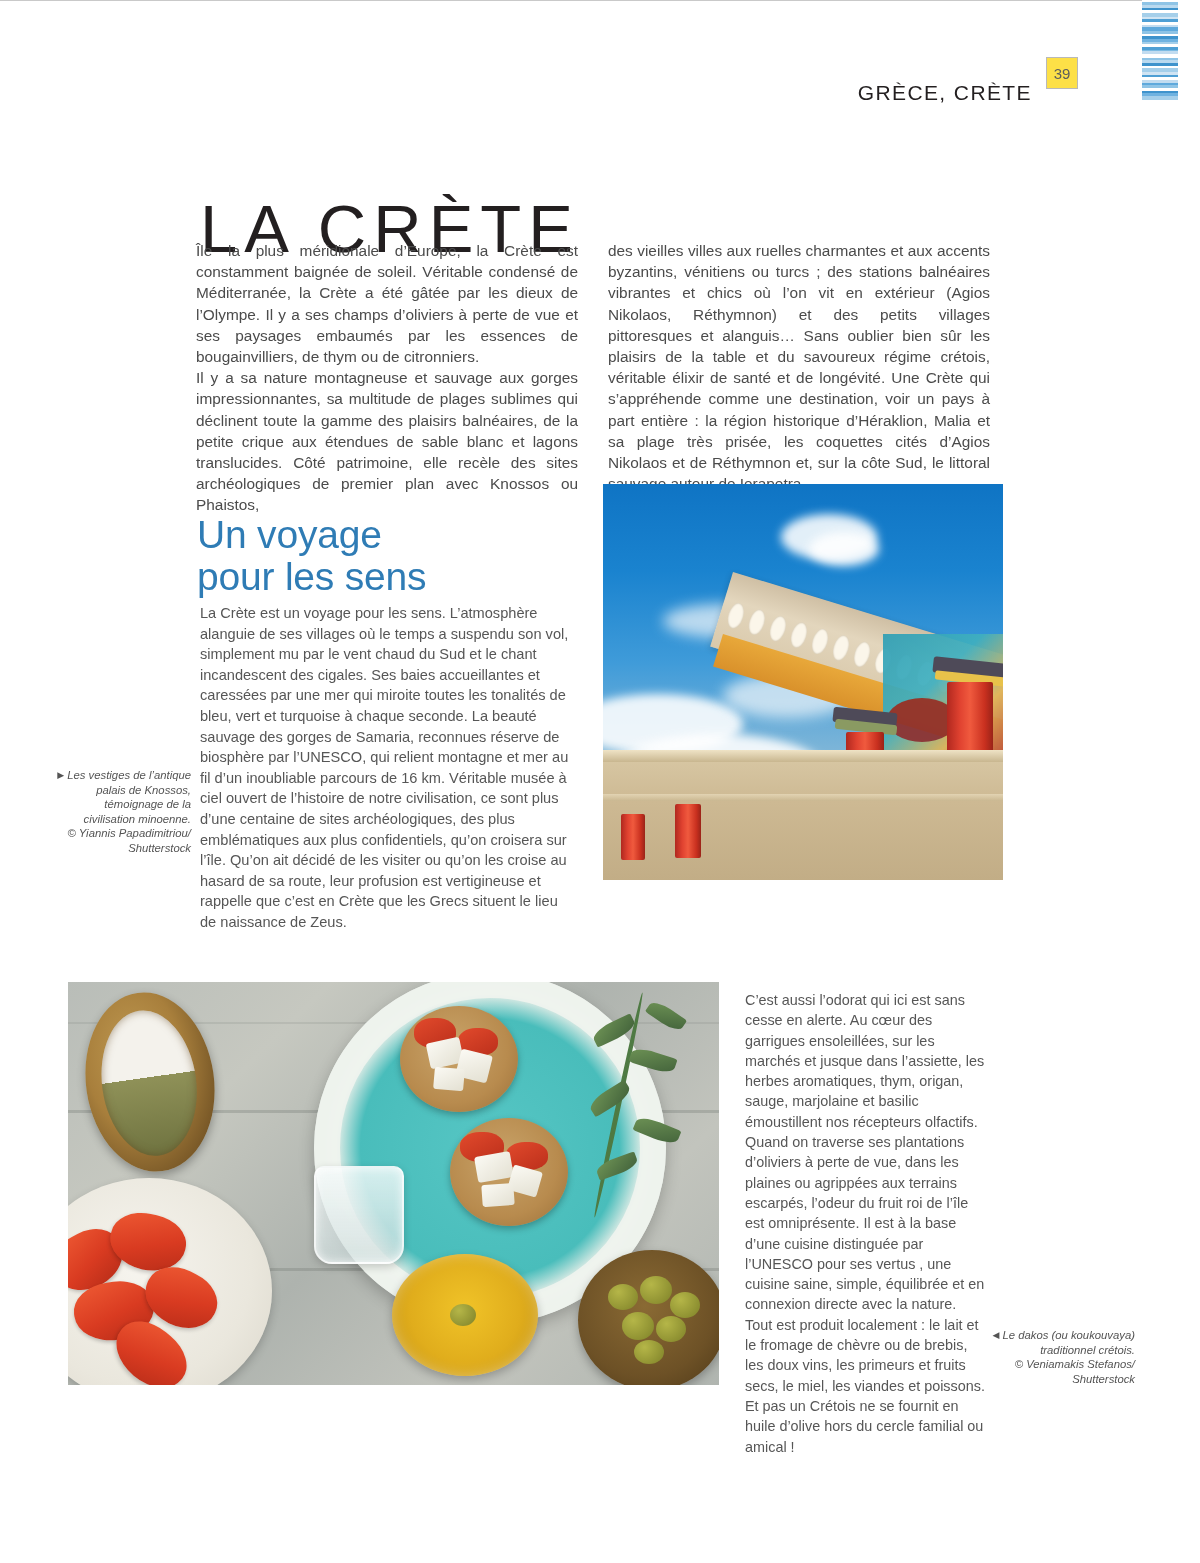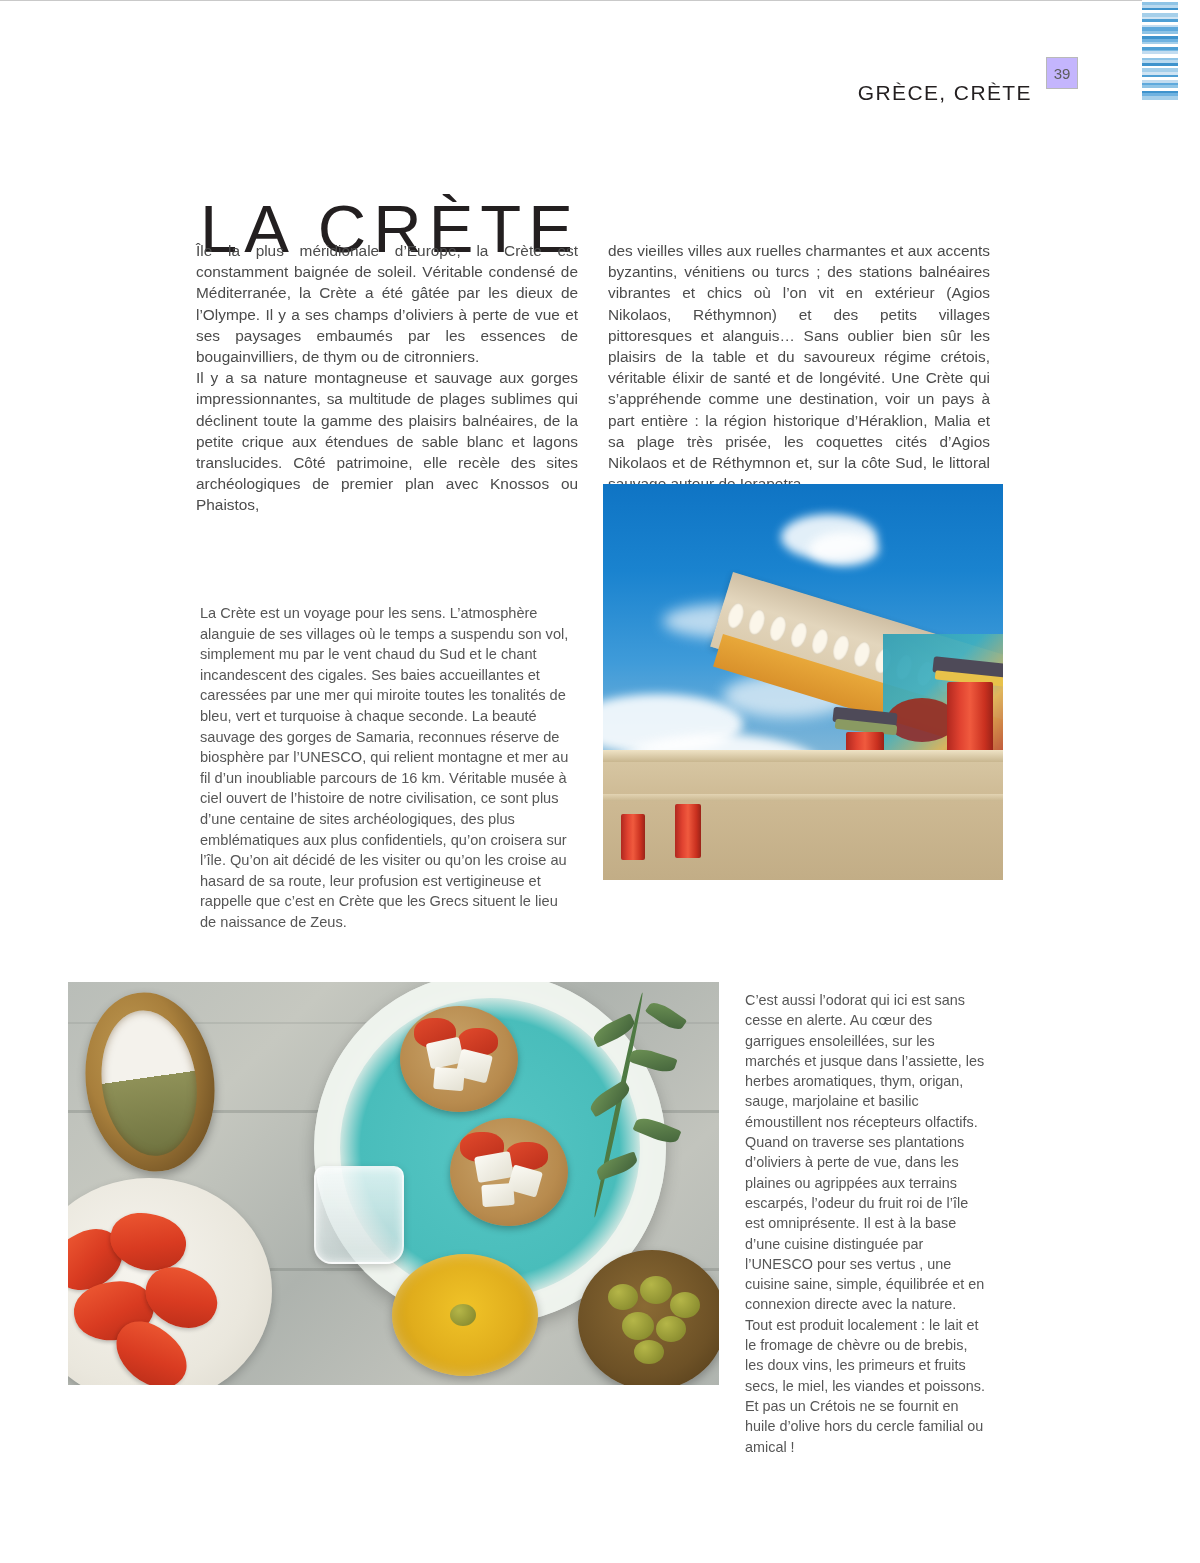--- a/index.html
+++ b/index.html
@@ -23,21 +23,21 @@
   }
   .running-head-text{
     font-family:"Liberation Sans", sans-serif;
     font-size:21px;letter-spacing:1.4px;color:#231f20;
     font-weight:400;
     margin-top:40px;
   }
   .folio{
     width:30px;height:30px;border:1px solid #b9b9b9;
     display:flex;align-items:center;justify-content:center;
-    font-size:15px;color:#5d5d5d;background:#c4b5fd;
+    font-size:15px;color:#5d5d5d;background:#fde047;
   }
   .barcode{
     position:absolute;right:22px;top:0;width:36px;height:100px;
     display:flex;flex-direction:column;justify-content:flex-start;
     background:#ffffff;
   }
   .barcode i{display:block;width:100%;}
 
   
   .title{
@@ -274,25 +274,35 @@
   <div class="intro">
     <div class="col">
       <p>Île la plus méridionale d’Europe, la Crète est constamment baignée de soleil. Véritable condensé de Méditerranée, la Crète a été gâtée par les dieux de l’Olympe. Il y a ses champs d’oliviers à perte de vue et ses paysages embaumés par les essences de bougainvilliers, de thym ou de citronniers.</p>
       <p>Il y a sa nature montagneuse et sauvage aux gorges impressionnantes, sa multitude de plages sublimes qui déclinent toute la gamme des plaisirs balnéaires, de la petite crique aux étendues de sable blanc et lagons translucides. Côté patrimoine, elle recèle des sites archéologiques de premier plan avec Knossos ou Phaistos,</p>
     </div>
     <div class="col">
       <p>des vieilles villes aux ruelles charmantes et aux accents byzantins, vénitiens ou turcs ; des stations balnéaires vibrantes et chics où l’on vit en extérieur (Agios Nikolaos, Réthymnon) et des petits villages pittoresques et alanguis…  Sans oublier bien sûr les plaisirs de la table et du savoureux régime crétois, véritable élixir de santé et de longévité. Une Crète qui s’appréhende comme une destination, voir un pays à part entière : la région historique d’Héraklion, Malia et sa plage très prisée, les coquettes cités d’Agios Nikolaos et de Réthymnon et, sur la côte Sud, le littoral sauvage autour de Ierapetra.</p>
     </div>
   </div>
 
+  <h2 class="sec-head" id="heading-voyage">
+    <span>Un voyage</span><br>
+    <span>pour les sens</span>
+  </h2>
 
   <div class="body-narrow">
     <p>La Crète est un voyage pour les sens. L’atmosphère alanguie de ses villages où le temps a suspendu son vol, simplement mu par le vent chaud du Sud et le chant incandescent des cigales. Ses baies accueillantes et caressées par une mer qui miroite toutes les tonalités de bleu, vert et turquoise à chaque seconde. La beauté sauvage des gorges de Samaria, reconnues réserve de biosphère par l’UNESCO, qui relient montagne et mer au fil d’un inoubliable parcours de 16 km. Véritable musée à ciel ouvert de l’histoire de notre civilisation, ce sont plus d’une centaine de sites archéologiques, des plus emblématiques aux plus confidentiels, qu’on croisera sur l’île. Qu’on ait décidé de les visiter ou qu’on les croise au hasard de sa route, leur profusion est vertigineuse et rappelle que c’est en Crète que les Grecs situent le lieu de naissance de Zeus.</p>
   </div>
 
+  <div class="caption" id="caption-knossos">
+    <span class="tri-r">▶</span>
+    <span>Les vestiges de l’antique palais de Knossos, témoignage de la civilisation minoenne.</span>
+    <br>
+    <span>© Yiannis Papadimitriou/ Shutterstock</span>
+  </div>
 
   <div class="photo" id="photo-knossos">
     <div class="cloud" style="left:-30px;top:210px;width:170px;height:60px;"></div>
     <div class="cloud" style="left:10px;top:250px;width:210px;height:70px;"></div>
     <div class="cloud2" style="left:60px;top:120px;width:120px;height:34px;"></div>
     <div class="cloud" style="left:178px;top:30px;width:96px;height:46px;"></div>
     <div class="cloud" style="left:206px;top:48px;width:70px;height:34px;"></div>
     <div class="cloud2" style="left:120px;top:190px;width:130px;height:44px;"></div>
     <div class="cloud2" style="left:-10px;top:300px;width:200px;height:70px;"></div>
     <div class="cloud2" style="left:40px;top:340px;width:180px;height:60px;"></div>
@@ -399,14 +409,20 @@
       <div class="leaf" style="left:566px;top:140px;width:46px;height:17px;transform:rotate(22deg);"></div>
       <div class="leaf" style="left:528px;top:176px;width:42px;height:16px;transform:rotate(-20deg);"></div>
       <div class="leaf" style="left:578px;top:26px;width:40px;height:16px;transform:rotate(34deg);"></div>
     </div>
   </div>
 
   <div class="body-right">
     <p>C’est aussi l’odorat qui ici est sans cesse en alerte. Au cœur des garrigues ensoleillées, sur les marchés et jusque dans l’assiette, les herbes aromatiques, thym, origan, sauge, marjolaine et basilic émoustillent nos récepteurs olfactifs. Quand on traverse ses plantations d’oliviers à perte de vue, dans les plaines ou agrippées aux terrains escarpés, l’odeur du fruit roi de l’île est omniprésente. Il est à la base d’une cuisine distinguée par l’UNESCO pour ses vertus , une cuisine saine, simple, équilibrée et en connexion directe avec la nature. Tout est produit localement : le lait et le fromage de chèvre ou de brebis, les doux vins, les primeurs et fruits secs, le miel, les viandes et poissons. Et pas un Crétois ne se fournit en huile d’olive hors du cercle familial ou amical !</p>
   </div>
 
+  <div class="caption" id="caption-dakos">
+    <span class="tri-l">◀</span>
+    <span>Le dakos (ou koukouvaya) traditionnel crétois.</span>
+    <br>
+    <span>© Veniamakis Stefanos/ Shutterstock</span>
+  </div>
 
 </div>
 
 </body></html>

